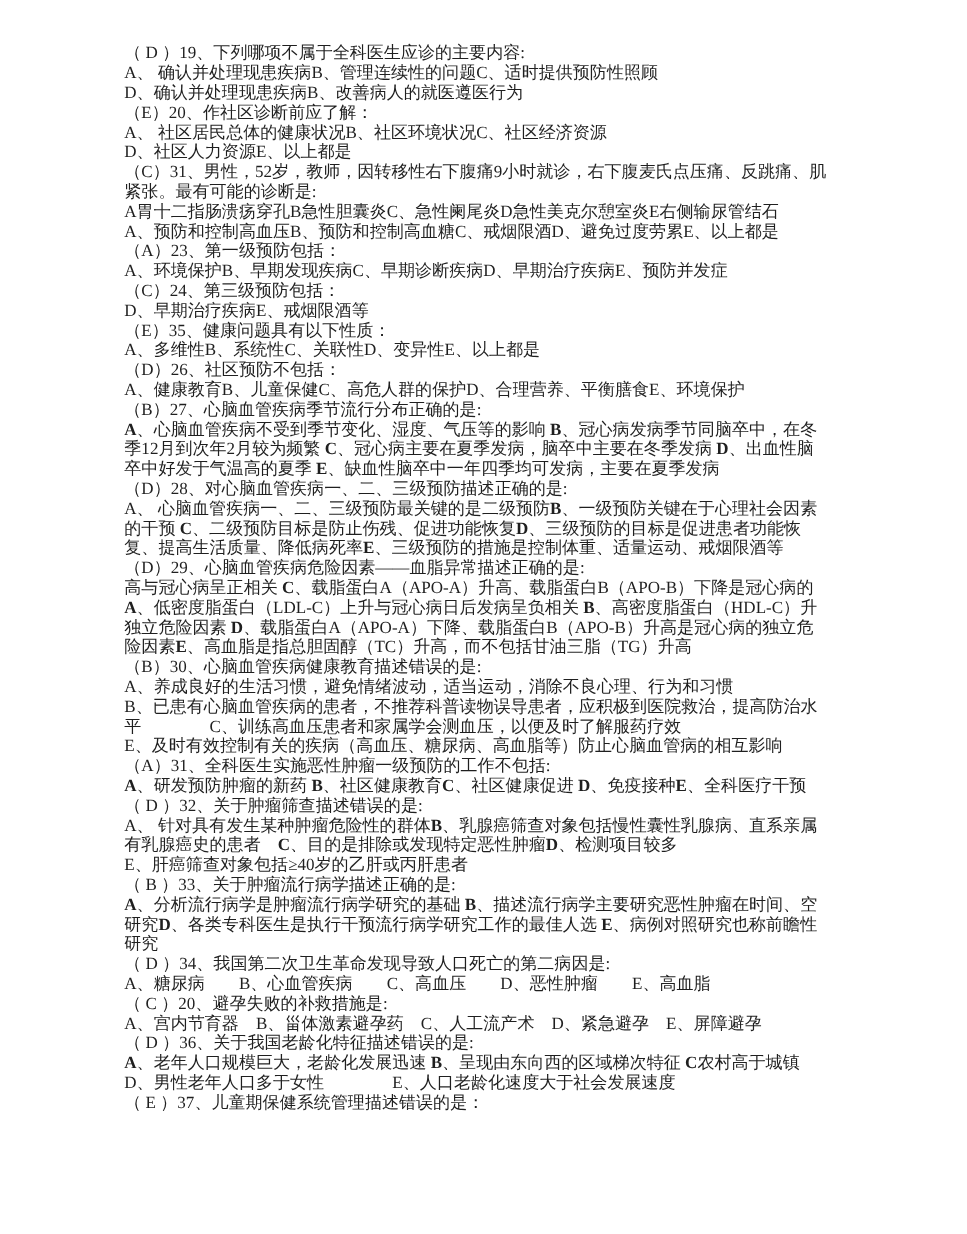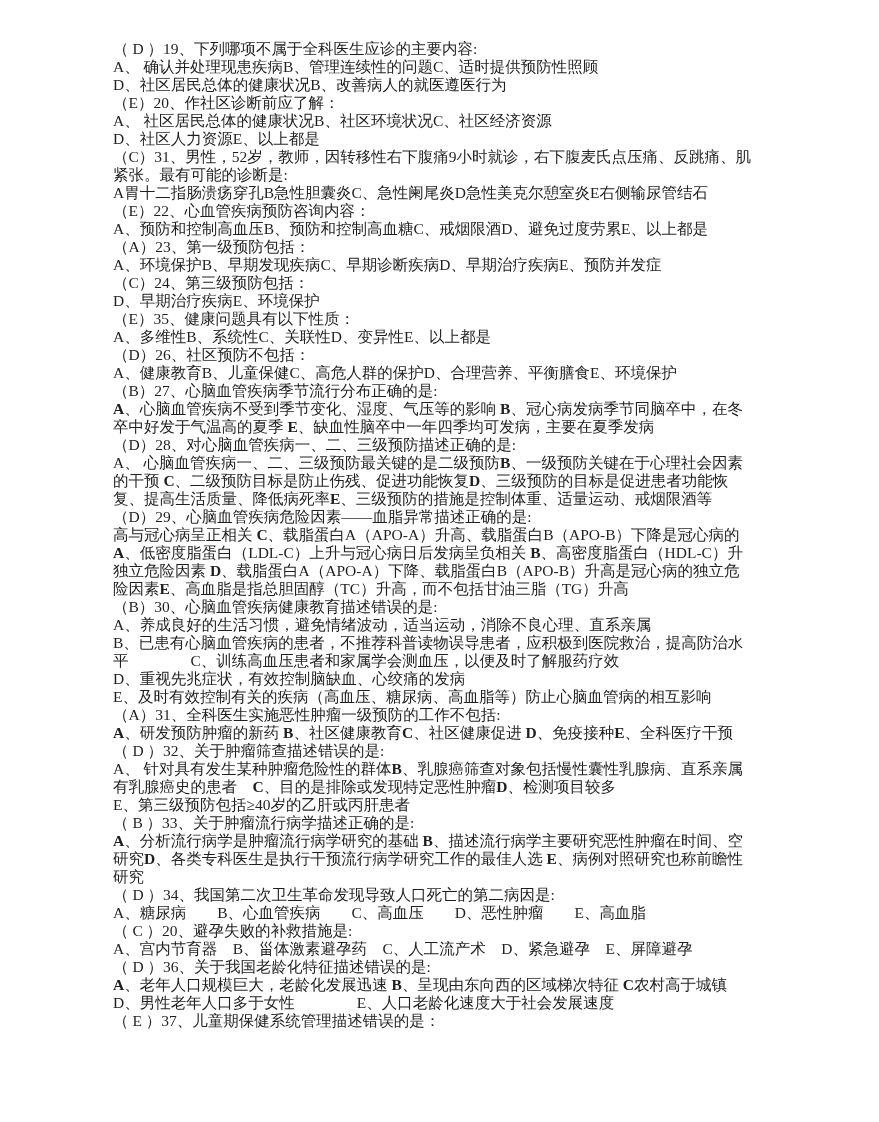--- a/index.html
+++ b/index.html
@@ -30,61 +30,60 @@
     font-weight: bold;
   }
 </style>
 </head>
 <body>
 
 <div class="page" style="background: rgb(255, 255, 255); color: rgb(31, 31, 31);">
   <div>
       <div class="line">（ D ）19、下列哪项不属于全科医生应诊的主要内容:</div>
       <div class="line">A、 确认并处理现患疾病B、管理连续性的问题C、适时提供预防性照顾</div>
-      <div class="line">D、社区居民总体的健康状况B、改善病人的就医遵医行为</div>
+      <div class="line">D、确认并处理现患疾病B、改善病人的就医遵医行为</div>
       <div class="line">（E）20、作社区诊断前应了解：</div>
       <div class="line">A、 社区居民总体的健康状况B、社区环境状况C、社区经济资源</div>
       <div class="line">D、社区人力资源E、以上都是</div>
       <div class="line">（C）31、男性，52岁，教师，因转移性右下腹痛9小时就诊，右下腹麦氏点压痛、反跳痛、肌</div>
       <div class="line">紧张。最有可能的诊断是:</div>
       <div class="line">A胃十二指肠溃疡穿孔B急性胆囊炎C、急性阑尾炎D急性美克尔憩室炎E右侧输尿管结石</div>
-      <div class="line">（E）22、心血管疾病预防咨询内容：</div>
       <div class="line">A、预防和控制高血压B、预防和控制高血糖C、戒烟限酒D、避免过度劳累E、以上都是</div>
       <div class="line">（A）23、第一级预防包括：</div>
       <div class="line">A、环境保护B、早期发现疾病C、早期诊断疾病D、早期治疗疾病E、预防并发症</div>
       <div class="line">（C）24、第三级预防包括：</div>
-      <div class="line">D、早期治疗疾病E、环境保护</div>
+      <div class="line">D、早期治疗疾病E、戒烟限酒等</div>
       <div class="line">（E）35、健康问题具有以下性质：</div>
       <div class="line">A、多维性B、系统性C、关联性D、变异性E、以上都是</div>
       <div class="line">（D）26、社区预防不包括：</div>
       <div class="line">A、健康教育B、儿童保健C、高危人群的保护D、合理营养、平衡膳食E、环境保护</div>
       <div class="line">（B）27、心脑血管疾病季节流行分布正确的是:</div>
       <div class="line"><b>A</b>、心脑血管疾病不受到季节变化、湿度、气压等的影响 <b>B</b>、冠心病发病季节同脑卒中，在冬</div>
+      <div class="line">季12月到次年2月较为频繁 <b>C</b>、冠心病主要在夏季发病，脑卒中主要在冬季发病 <b>D</b>、出血性脑</div>
       <div class="line">卒中好发于气温高的夏季 <b>E</b>、缺血性脑卒中一年四季均可发病，主要在夏季发病</div>
       <div class="line">（D）28、对心脑血管疾病一、二、三级预防描述正确的是:</div>
       <div class="line">A、 心脑血管疾病一、二、三级预防最关键的是二级预防<b>B</b>、一级预防关键在于心理社会因素</div>
       <div class="line">的干预 <b>C</b>、二级预防目标是防止伤残、促进功能恢复<b>D</b>、三级预防的目标是促进患者功能恢</div>
       <div class="line">复、提高生活质量、降低病死率<b>E</b>、三级预防的措施是控制体重、适量运动、戒烟限酒等</div>
       <div class="line">（D）29、心脑血管疾病危险因素——血脂异常描述正确的是:</div>
       <div class="line">高与冠心病呈正相关 <b>C</b>、载脂蛋白A（APO-A）升高、载脂蛋白B（APO-B）下降是冠心病的</div>
       <div class="line"><b>A</b>、低密度脂蛋白（LDL-C）上升与冠心病日后发病呈负相关 <b>B</b>、高密度脂蛋白（HDL-C）升</div>
       <div class="line">独立危险因素 <b>D</b>、载脂蛋白A（APO-A）下降、载脂蛋白B（APO-B）升高是冠心病的独立危</div>
       <div class="line">险因素<b>E</b>、高血脂是指总胆固醇（TC）升高，而不包括甘油三脂（TG）升高</div>
       <div class="line">（B）30、心脑血管疾病健康教育描述错误的是:</div>
-      <div class="line">A、养成良好的生活习惯，避免情绪波动，适当运动，消除不良心理、直系亲属</div>
+      <div class="line">A、养成良好的生活习惯，避免情绪波动，适当运动，消除不良心理、行为和习惯</div>
       <div class="line">B、已患有心脑血管疾病的患者，不推荐科普读物误导患者，应积极到医院救治，提高防治水</div>
       <div class="line">平　　　　C、训练高血压患者和家属学会测血压，以便及时了解服药疗效</div>
-      <div class="line">D、重视先兆症状，有效控制脑缺血、心绞痛的发病</div>
       <div class="line">E、及时有效控制有关的疾病（高血压、糖尿病、高血脂等）防止心脑血管病的相互影响</div>
       <div class="line">（A）31、全科医生实施恶性肿瘤一级预防的工作不包括:</div>
       <div class="line"><b>A</b>、研发预防肿瘤的新药 <b>B</b>、社区健康教育<b>C</b>、社区健康促进 <b>D</b>、免疫接种<b>E</b>、全科医疗干预</div>
       <div class="line">（ D ）32、关于肿瘤筛查描述错误的是:</div>
       <div class="line">A、 针对具有发生某种肿瘤危险性的群体<b>B</b>、乳腺癌筛查对象包括慢性囊性乳腺病、直系亲属</div>
       <div class="line">有乳腺癌史的患者　<b>C</b>、目的是排除或发现特定恶性肿瘤<b>D</b>、检测项目较多</div>
-      <div class="line">E、第三级预防包括≥40岁的乙肝或丙肝患者</div>
+      <div class="line">E、肝癌筛查对象包括≥40岁的乙肝或丙肝患者</div>
       <div class="line">（ B ）33、关于肿瘤流行病学描述正确的是:</div>
       <div class="line"><b>A</b>、分析流行病学是肿瘤流行病学研究的基础 <b>B</b>、描述流行病学主要研究恶性肿瘤在时间、空</div>
       <div class="line">研究<b>D</b>、各类专科医生是执行干预流行病学研究工作的最佳人选 <b>E</b>、病例对照研究也称前瞻性</div>
       <div class="line">研究</div>
       <div class="line">（ D ）34、我国第二次卫生革命发现导致人口死亡的第二病因是:</div>
       <div class="line">A、糖尿病　　B、心血管疾病　　C、高血压　　D、恶性肿瘤　　E、高血脂</div>
       <div class="line">（ C ）20、避孕失败的补救措施是:</div>
       <div class="line">A、宫内节育器　B、甾体激素避孕药　C、人工流产术　D、紧急避孕　E、屏障避孕</div>
       <div class="line">（ D ）36、关于我国老龄化特征描述错误的是:</div>
       <div class="line"><b>A</b>、老年人口规模巨大，老龄化发展迅速 <b>B</b>、呈现由东向西的区域梯次特征 <b>C</b>农村高于城镇</div>

